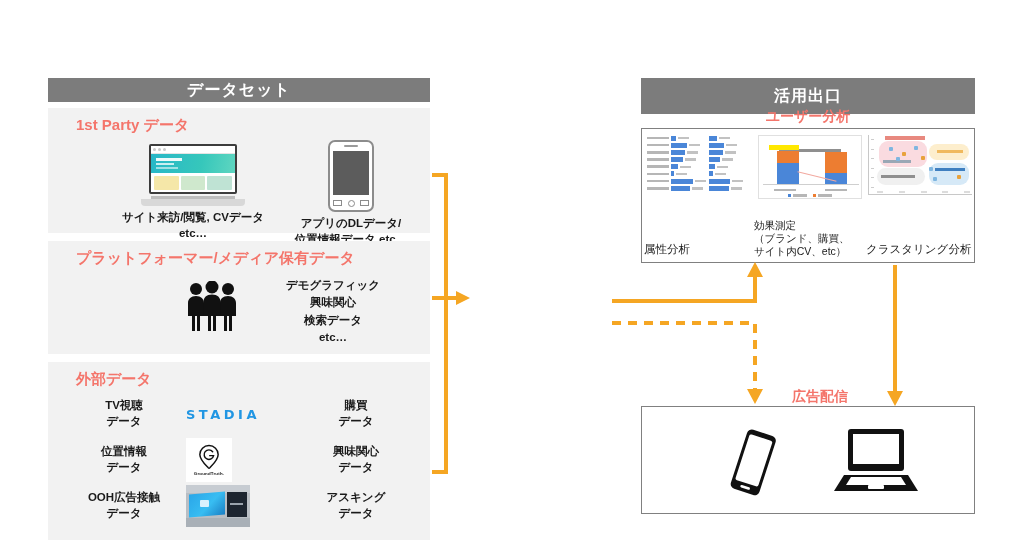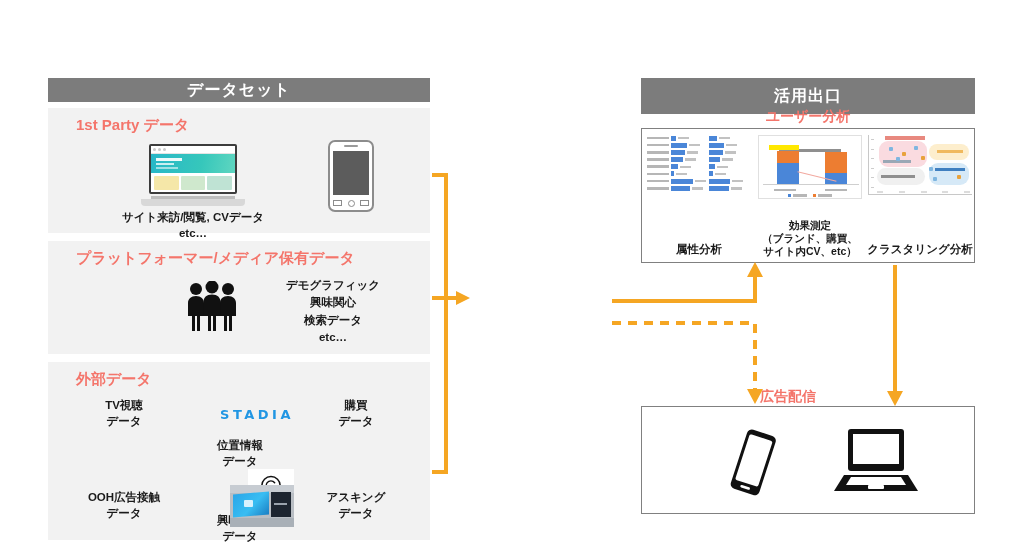--- a/index.html
+++ b/index.html
@@ -117,28 +117,28 @@
   #platform-text {
     position: absolute; left: 200px; top: 36px; width: 170px;
     text-align: center;
     font-size: 11.5px; font-weight: bold; color: #1a1a1a;
     line-height: 1.5; white-space: pre-line;
   }
 
   
   .ext-row { position: absolute; left: 14px; width: 356px; height: 44px; display: flex; align-items: center; }
   #ext-row-0 { top: 30px; }
-  #ext-row-1 { top: 76px; flex-direction: column; }
+  #ext-row-1 { top: 76px; }
   #ext-row-2 { top: 122px; }
   .ext-label {
     width: 124px; text-align: center;
     font-size: 11.5px; font-weight: bold; color: #1a1a1a;
     line-height: 1.35; white-space: pre-line;
   }
-  .ext-logo { width: 108px; display: flex; align-items: center; justify-content: flex-end; }
+  .ext-logo { width: 108px; display: flex; align-items: center; justify-content: flex-start; }
 
   .logo-stadia {
     font-size: 13px; font-weight: bold; color: #2196e3;
     letter-spacing: 3.5px; font-family: "DejaVu Sans", sans-serif;
   }
   .logo-groundtruth {
     width: 46px; height: 44px; background: #ffffff;
     display: flex; flex-direction: column; align-items: center; justify-content: center;
   }
   .gt-pin { width: 22px; height: 26px; }
@@ -182,41 +182,40 @@
     white-space: pre-line; z-index: 3;
   }
 
   
   .outlet-title {
     position: absolute;
     font-size: 14px; font-weight: bold; color: #f4756b;
     white-space: nowrap;
   }
   #title-user-analysis { left: 641px; top: 108px; width: 334px; text-align: center; }
-  #title-ad-delivery   { left: 760px; top: 388px; width: 120px; text-align: left; }
+  #title-ad-delivery   { left: 760px; top: 388px; width: 120px; text-align: center; }
 
   .outlet-panel {
     position: absolute;
     border: 1px solid #808080;
     background: #ffffff;
     box-sizing: border-box;
   }
   #panel-user-analysis { left: 641px; top: 128px; width: 334px; height: 135px; }
   #panel-ad-delivery   { left: 641px; top: 406px; width: 334px; height: 108px; }
 
   .ua-cell { position: absolute; top: 0; height: 100%; }
   #ua-cell-0 { left: 2px;   width: 110px; }
   #ua-cell-1 { left: 112px; width: 112px; }
   #ua-cell-2 { left: 224px; width: 108px; }
 
   .ua-thumb { position: absolute; left: 50%; transform: translateX(-50%); top: 6px; }
   .ua-caption {
     position: absolute; left: 0; width: 100%; bottom: 6px;
-    text-align: center;
-    font-size: 11.5px; font-weight: bold; color: #1a1a1a;
+    font-size: 11.5px; font-weight: normal; color: #1a1a1a;
     line-height: 1.25; white-space: pre-line;
   }
   #ua-caption-1 { bottom: 4px; font-size: 10.5px; }
 
   
   .thumb-attr { width: 104px; height: 56px; background:#ffffff; position: relative; }
   .attr-row { display: flex; align-items: center; height: 6px; margin-bottom: 1.2px; }
   .attr-name { width: 22px; height: 2.6px; background:#b6b6b6; margin-right:2px; }
   .attr-grp { display:flex; align-items:center; width: 38px; }
   .attr-bar { height: 5px; background:#4a86d8; margin-right:2px; }
@@ -306,20 +305,22 @@
       <div class="phone-img">
         <div class="phone-body"></div>
         <div class="phone-speaker"></div>
         <div class="phone-screen"></div>
         <div class="phone-keys">
           <div class="phone-key"></div>
             <div class="phone-key round"></div>
             <div class="phone-key"></div>
         </div>
       </div>
+      <div class="fp-caption">アプリのDLデータ/
+位置情報データ etc…</div>
     </div>
   </div>
 
   <div class="ds-section" id="section-platform">
     <div class="ds-section-title">プラットフォーマー/メディア保有データ</div>
     <div id="people-icon">
       <svg width="56" height="50" viewBox="0 0 56 50" aria-hidden="true">
         <g fill="#111111">
           <circle cx="12" cy="8" r="6"></circle>
           <path d="M12 15c-5 0-8 3-8 7v13h4v15h3V35h2v15h3V35h4V22c0-4-3-7-8-7z"></path>

